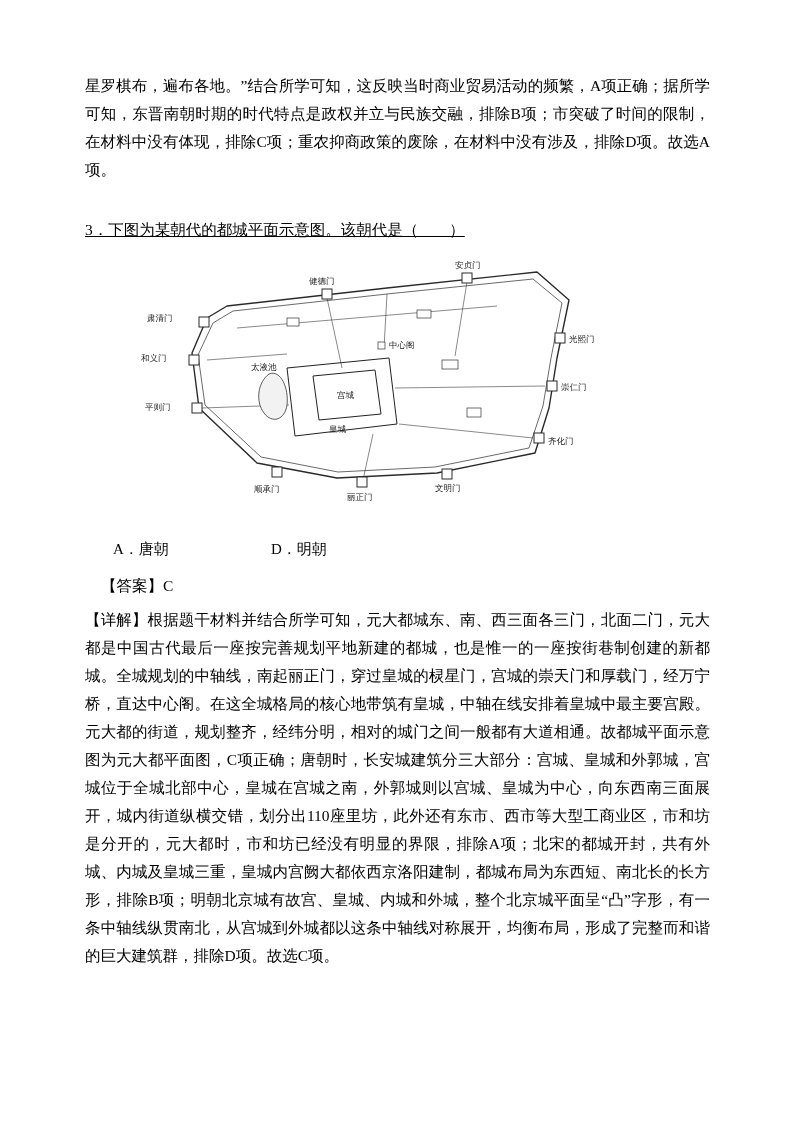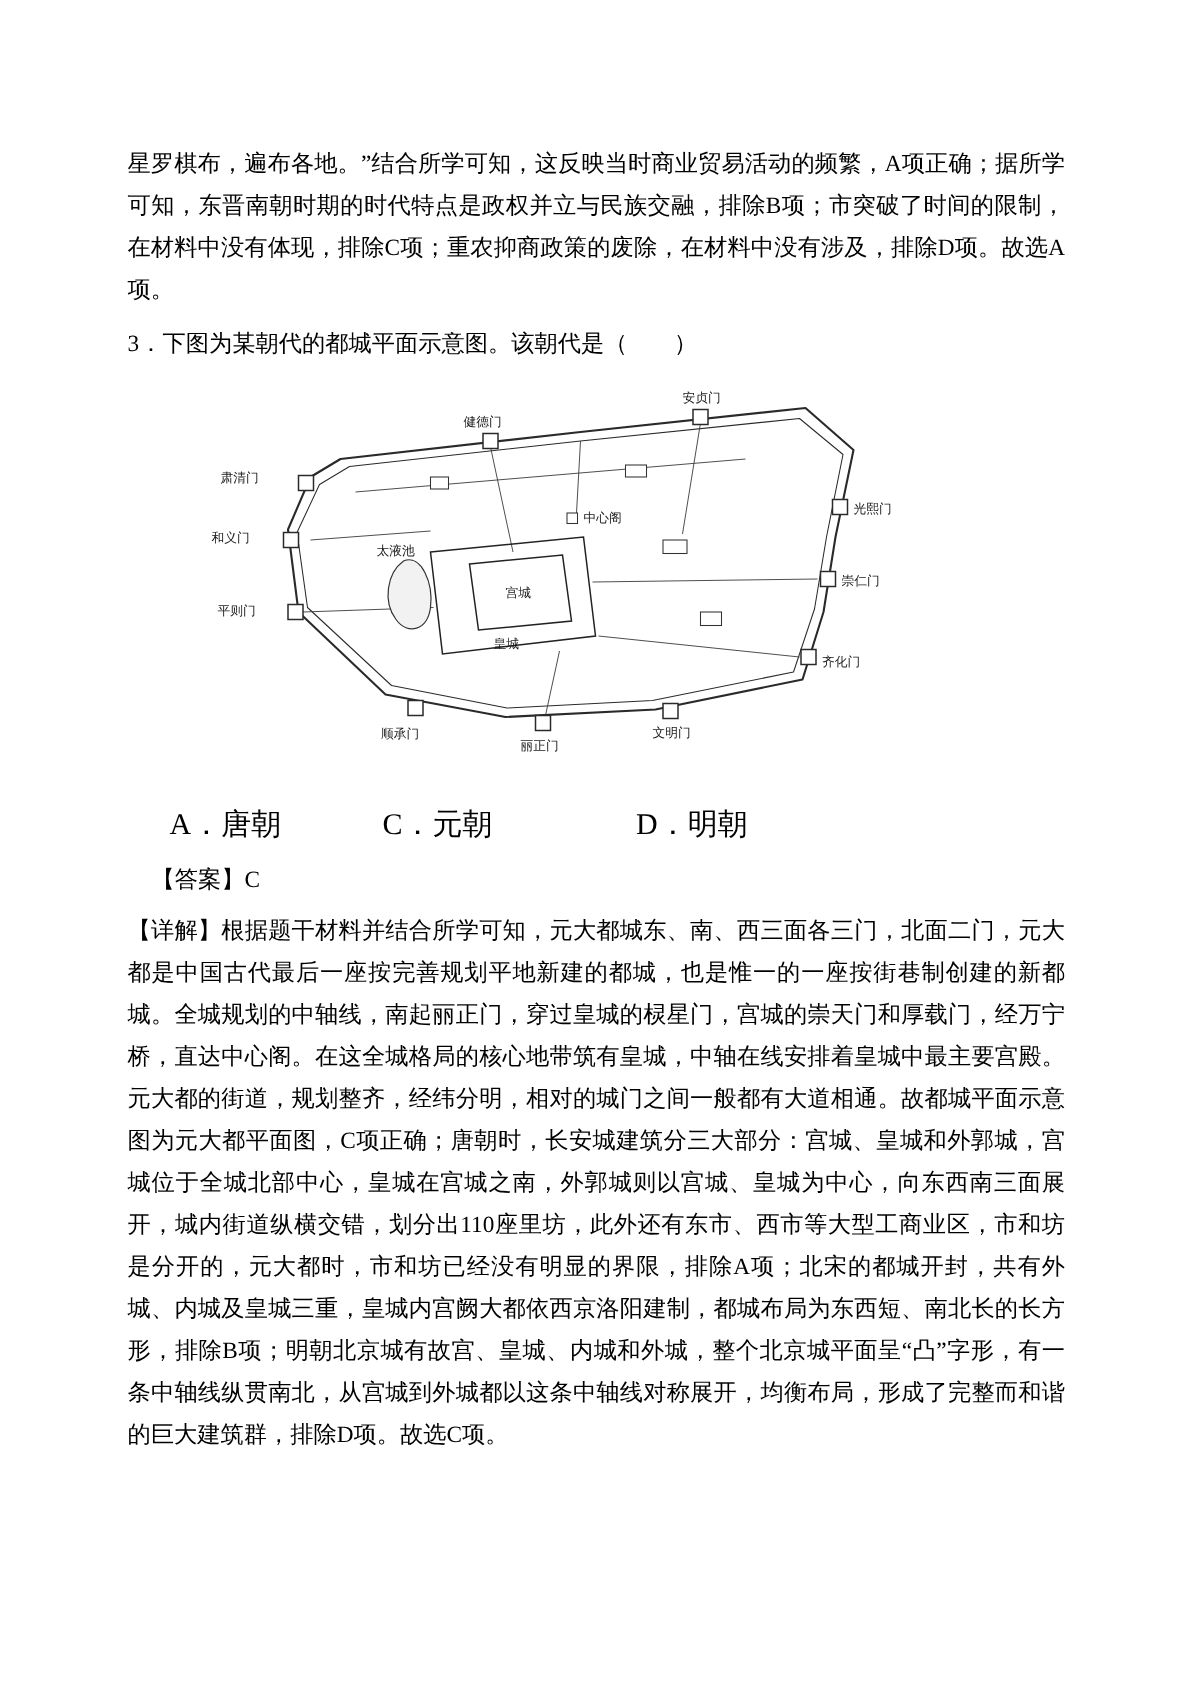--- a/index.html
+++ b/index.html
@@ -6,42 +6,43 @@
   body {
     width:794px; height:1123px;
     font-family:"Liberation Serif", serif;
     color:#000;
     position:relative;
     overflow:hidden;
   }
   .page {
     box-sizing:border-box;
     width:794px; height:1123px;
-    padding:96px 84px 40px 85px;
+    padding:72px 84px 40px 85px;
   }
   p.body {
     font-size:15.5px;
     line-height:28px;
     text-align:justify;
     text-justify:inter-ideograph;
     margin:0 0 6px 0;
     word-break:break-all;
   }
-  p.stem { margin:8px 0 4px 0; }
+  p.stem { margin:32px 0 4px 0;text-decoration:underline; }
   .figure-wrap {
     width:480px;
     margin:4px 0 10px 52px;
   }
   .options {
     display:grid;
     grid-template-columns:142px 169px 149px auto;
     padding-left:28px;
-    font-size:20px;
+    font-size:15px;
     line-height:30px;
     margin:4px 0 8px 0;
+    gap:16px;
   }
   p.tag { margin:2px 0 6px 16px; }
   svg text {
     font-family:"Liberation Serif", serif;
     font-size:8.5px;
     fill:#1a1a1a;
   }
   svg .wall { fill:none; stroke:#2a2a2a; stroke-width:1.4; stroke-linejoin:round; }
   svg .wall2 { fill:none; stroke:#2a2a2a; stroke-width:0.7; stroke-linejoin:round; }
   svg .gate { fill:#ffffff; stroke:#2a2a2a; stroke-width:1; }
@@ -113,20 +114,19 @@
 
       <text x="252" y="100">中心阁</text>
       <text x="114" y="122">太液池</text>
       <text x="200" y="150">宫城</text>
       <text x="192" y="184">皇城</text>
     </svg>
   </div>
 
   <div class="options">
     <span>A．唐朝</span>
-    <span>C．元朝</span>
     <span>D．明朝</span>
   </div>
 
   <p class="body tag">【答案】C</p>
   <p class="body">【详解】根据题干材料并结合所学可知，元大都城东、南、西三面各三门，北面二门，元大都是中国古代最后一座按完善规划平地新建的都城，也是惟一的一座按街巷制创建的新都城。全城规划的中轴线，南起丽正门，穿过皇城的棂星门，宫城的崇天门和厚载门，经万宁桥，直达中心阁。在这全城格局的核心地带筑有皇城，中轴在线安排着皇城中最主要宫殿。元大都的街道，规划整齐，经纬分明，相对的城门之间一般都有大道相通。故都城平面示意图为元大都平面图，C项正确；唐朝时，长安城建筑分三大部分：宫城、皇城和外郭城，宫城位于全城北部中心，皇城在宫城之南，外郭城则以宫城、皇城为中心，向东西南三面展开，城内街道纵横交错，划分出110座里坊，此外还有东市、西市等大型工商业区，市和坊是分开的，元大都时，市和坊已经没有明显的界限，排除A项；北宋的都城开封，共有外城、内城及皇城三重，皇城内宫阙大都依西京洛阳建制，都城布局为东西短、南北长的长方形，排除B项；明朝北京城有故宫、皇城、内城和外城，整个北京城平面呈“凸”字形，有一条中轴线纵贯南北，从宫城到外城都以这条中轴线对称展开，均衡布局，形成了完整而和谐的巨大建筑群，排除D项。故选C项。</p>
 
 </div>
 
 </body></html>

